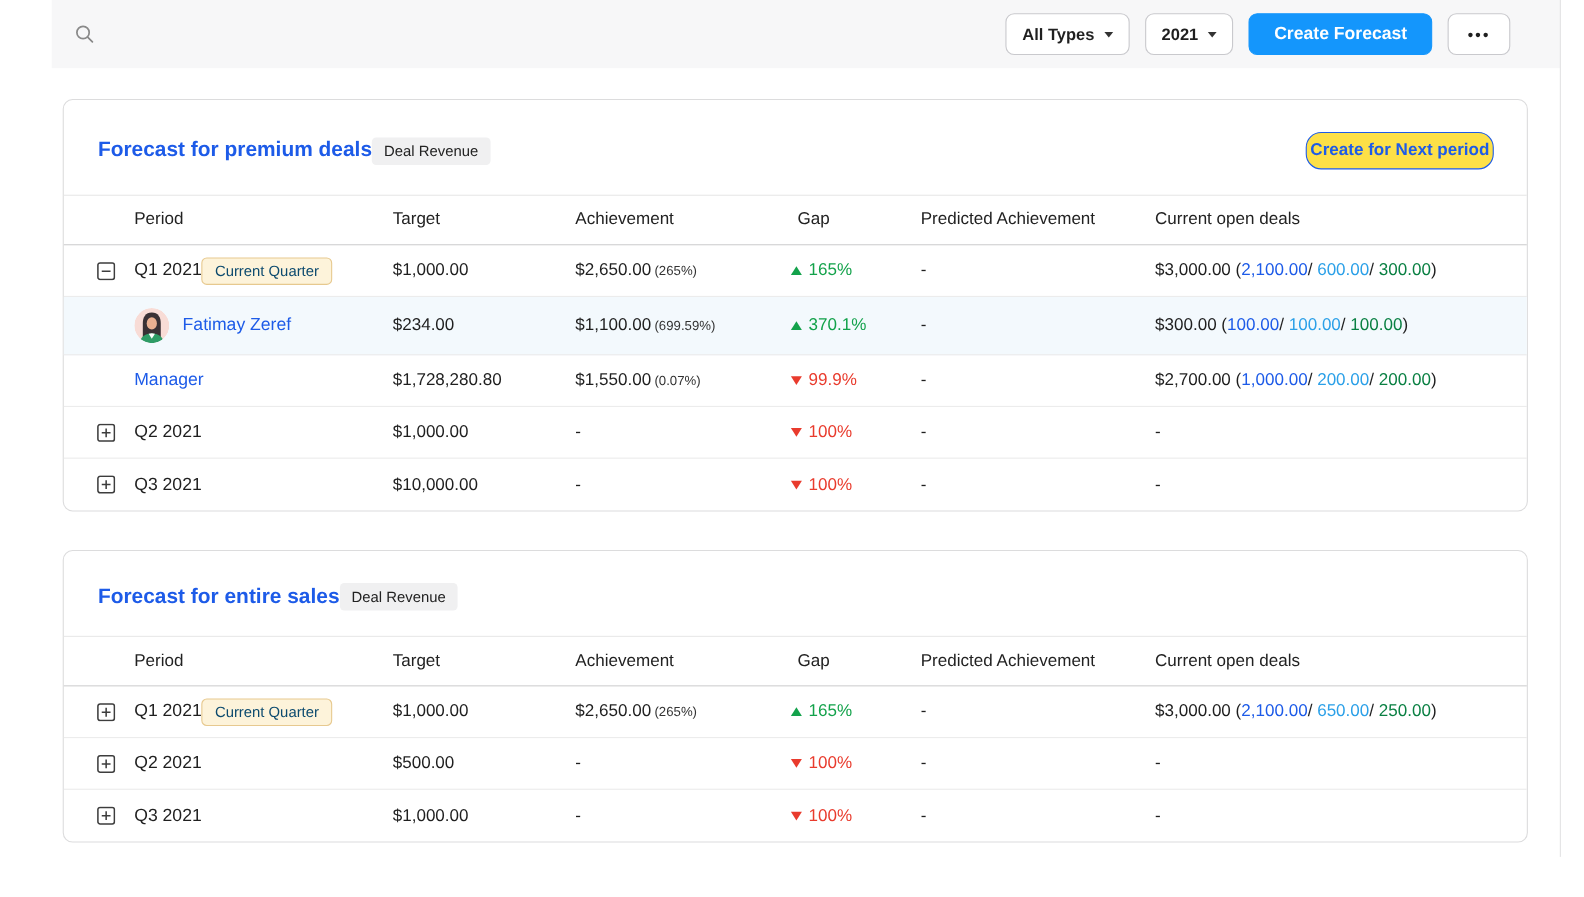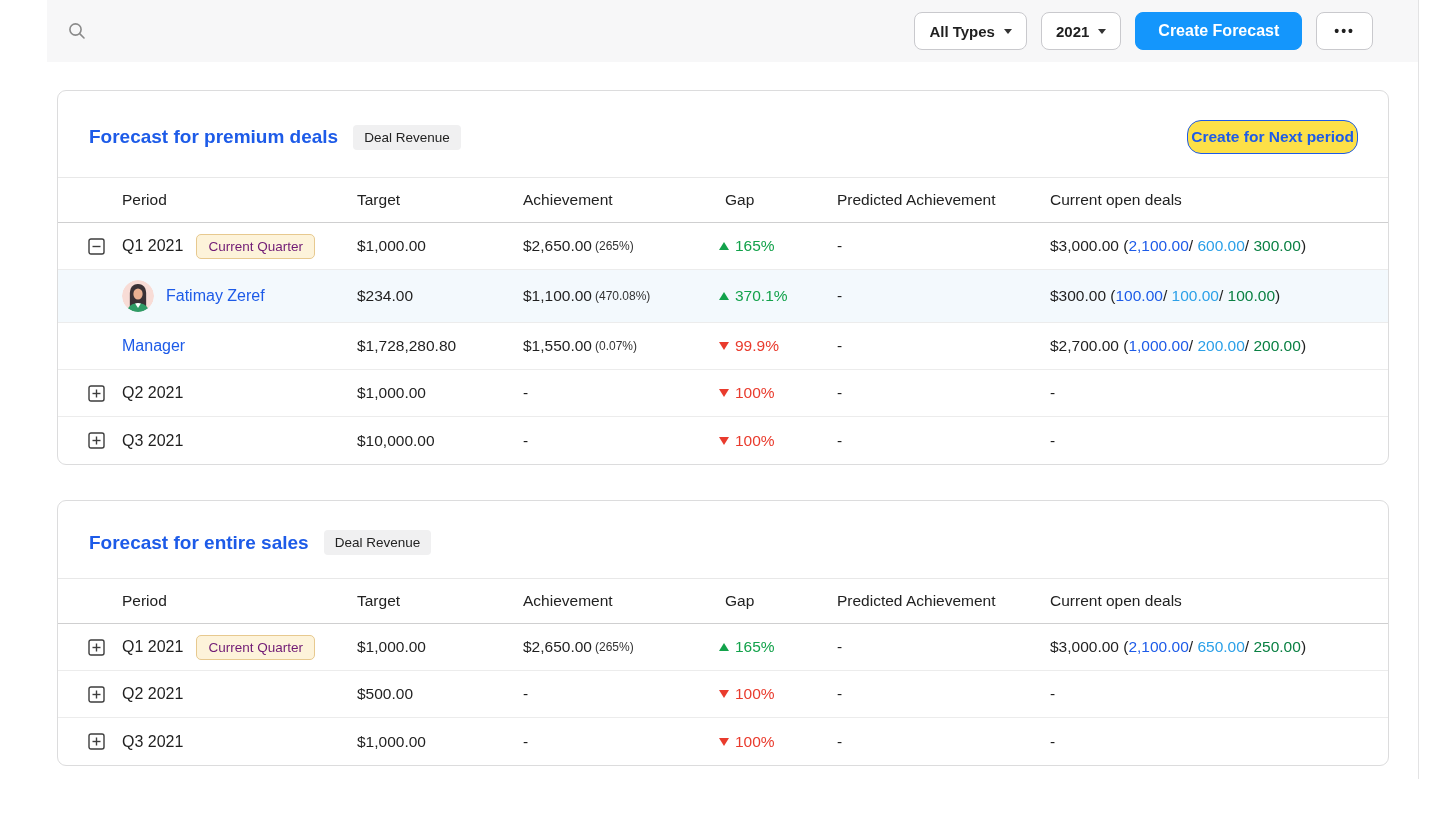--- a/index.html
+++ b/index.html
@@ -38,21 +38,21 @@
   .btn-more{ padding:0 17px; font-size:14px; letter-spacing:2px; font-weight:700; }
 
   .right-divider{ position:absolute; left:1418px; top:0; width:1px; height:779px; background:#e3e3e4; }
 
   
   .content{ position:absolute; left:57px; top:90px; width:1332px; }
   .card{ border:1px solid #dcdcdd; border-radius:9px; background:#fff; width:100%; }
   .card + .card{ margin-top:35px; }
   .card-head{ display:flex; align-items:center; padding:29px 30px 23px 31px; }
   .card-title{ font-size:19px; font-weight:700; color:var(--link_blue,#1d5be8); cursor:pointer; }
-  .card-tag{ margin-left:15px; background:#f0f0f1; color:#222; font-size:13.5px; padding:5px 11px; border-radius:4px; }
+  .card-tag{ background:#f0f0f1; color:#222; font-size:13.5px; padding:5px 11px; border-radius:4px; }
   .card-action{
     margin-left:auto; background:#fde047; cursor:pointer; font-family:inherit;
     border:1.5px solid var(--link_blue,#1d5be8); color:var(--link_blue,#1d5be8);
     font-size:15.5px; font-weight:700; padding:7px 3px; border-radius:14px;
   }
 
   
   .thead,.trow{
     display:grid; grid-template-columns:299px 166px 196px 118px 213px 1fr;
     align-items:center;
@@ -67,23 +67,23 @@
   .trow:last-child{ border-bottom:none; }
   .trow.hl{ background:#f3f9fd; min-height:53px; }
   .cell{ display:flex; align-items:center; }
   .c-period{ padding-left:30px; }
   .xbox{ width:17px; height:17px; margin-right:17px; flex:none; display:inline-flex; cursor:pointer; }
   .xbox.spacer{ cursor:default; }
   .avatar{ width:32px; height:32px; margin-right:12px; flex:none; border-radius:50%; overflow:hidden; display:inline-flex; }
   .plabel{ font-size:16px; white-space:nowrap; }
   .link{ color:var(--link_blue,#1d5be8); cursor:pointer; }
   .qbadge{
-    margin-left:13px; white-space:nowrap;
+    white-space:nowrap;
     background:var(--quarter_badge_bg,#fdf3da); border:1px solid var(--quarter_badge_border,#e7c98f);
-    border-radius:5px; font-size:13.5px; color:#701a75; padding:4px 11px;
+    border-radius:5px; font-size:13.5px; color:#0c4a6e; padding:4px 11px;
   }
   .amt{ color:#1f1f1f; white-space:nowrap; }
   .pct{ font-size:12px; color:#333; margin-left:3px; white-space:nowrap; }
   .tri{ display:inline-block; width:0; height:0; margin-right:6px; flex:none; }
   .tri.up{ border-left:5.5px solid transparent; border-right:5.5px solid transparent; border-bottom:8px solid var(--gap_green,#13a24b); }
   .tri.down{ border-left:5.5px solid transparent; border-right:5.5px solid transparent; border-top:8px solid var(--gap_red,#e93b2d); }
   .gapv{ white-space:nowrap; }
   .gapv.up{ color:var(--gap_green,#13a24b); }
   .gapv.down{ color:var(--gap_red,#e93b2d); }
   .paren{ color:#1f1f1f; white-space:pre; }
@@ -193,21 +193,21 @@
                 </g>
               </svg>
             </span>
             <span class="plabel link">Fatimay Zeref</span>
           </div>
           <div class="cell">
             <span class="amt">$234.00</span>
           </div>
           <div class="cell">
             <span class="amt">$1,100.00</span>
-            <span class="pct">(470.08%)</span>
+            <span class="pct">(699.59%)</span>
           </div>
           <div class="cell">
             <span class="tri up"></span>
             <span class="gapv up">370.1%</span>
           </div>
           <div class="cell">
             <span class="amt">-</span>
           </div>
           <div class="cell">
             <span class="amt">$300.00</span>

